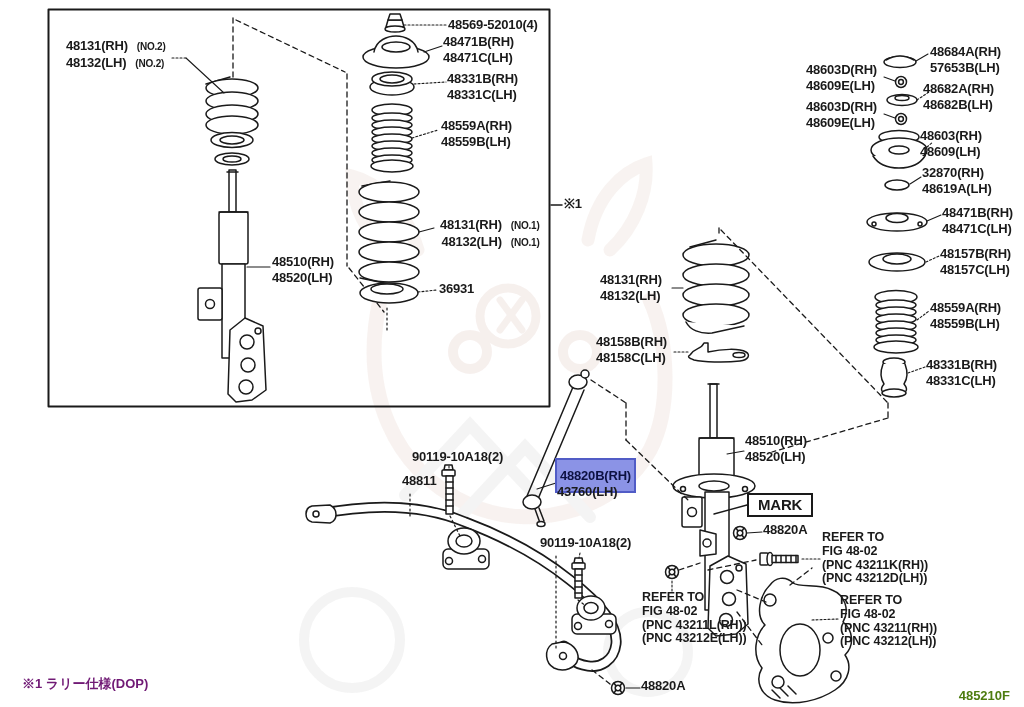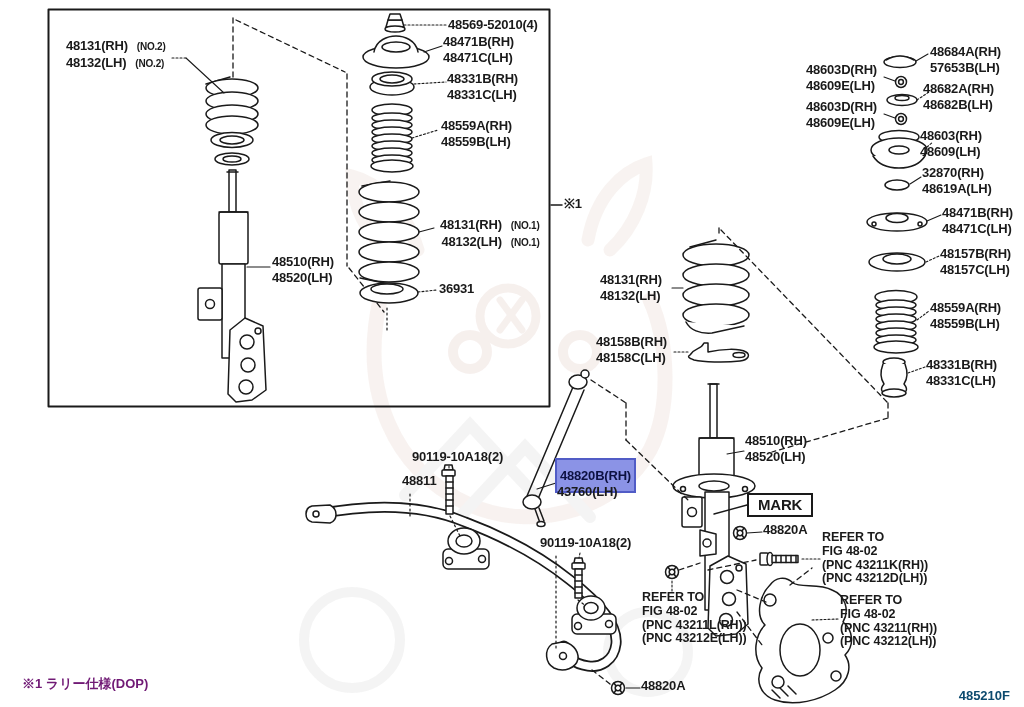--- a/index.html
+++ b/index.html
@@ -11,21 +11,21 @@
   svg{position:absolute;left:0;top:0;}
   .plabel{
     position:absolute;color:#1a1a1a;font-weight:700;font-size:13px;
     line-height:15.5px;letter-spacing:-0.2px;white-space:nowrap;z-index:5;
   }
   .plabel .suffix{font-size:10px;margin-left:9px;}
   .plabel.boxed{border:2px solid #1a1a1a;padding:0 9px;font-size:15px;line-height:20px;background:#fff;}
   .hl{background:#8b93e6;box-shadow:0 0 0 2px #515cc6;padding:8px 3px;color:#0d1142;}
   .refer{font-size:12.5px;line-height:13.8px;letter-spacing:-0.1px;}
   .note{position:absolute;left:22px;top:675px;font-size:13px;font-weight:700;color:#701a75;z-index:5;}
-  .docnum{position:absolute;right:14px;top:688px;font-size:13px;font-weight:600;color:#0c4a6e;z-index:5;}
+  .docnum{position:absolute;right:14px;top:688px;font-size:13px;font-weight:600;color:#4d7c0f;z-index:5;}
 </style>
 </head>
 <body>
 
 <div id="diagram-stage">
 
 <svg width="1024" height="707" viewBox="0 0 1024 707">
 
   <g opacity="0.55" fill="none" stroke-linecap="round">
     <path d="M588,240 C596,196 622,172 646,164 C648,192 636,226 610,250" stroke="#f3e9e5" stroke-width="13"></path>

